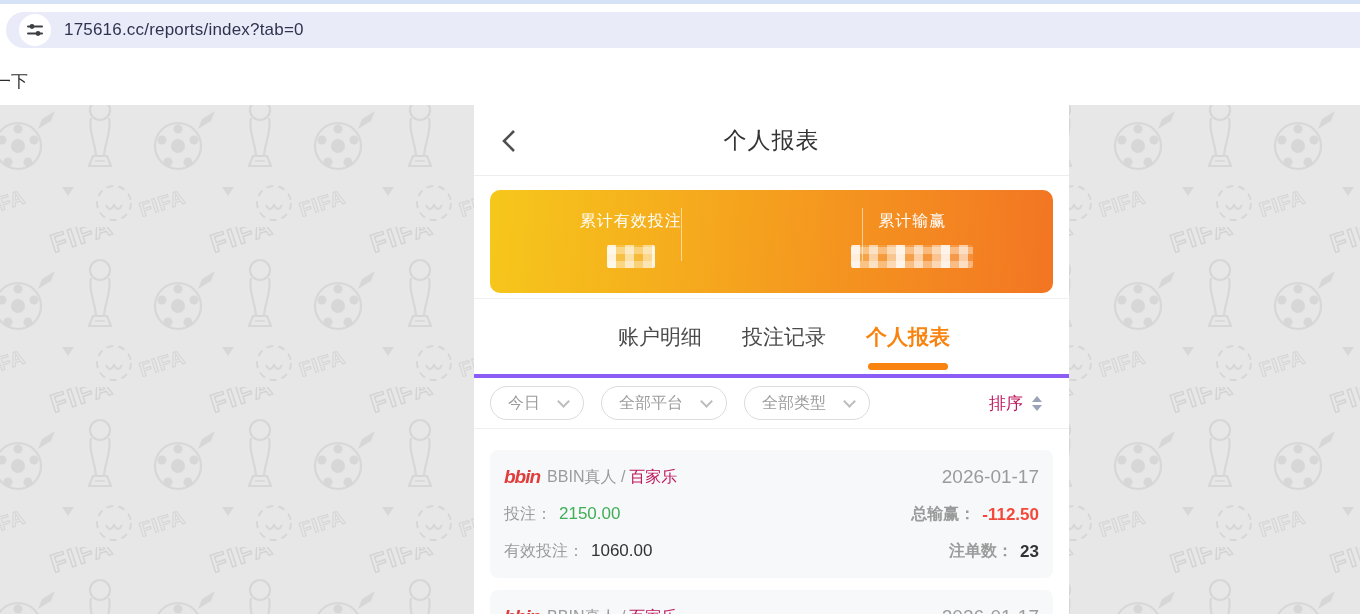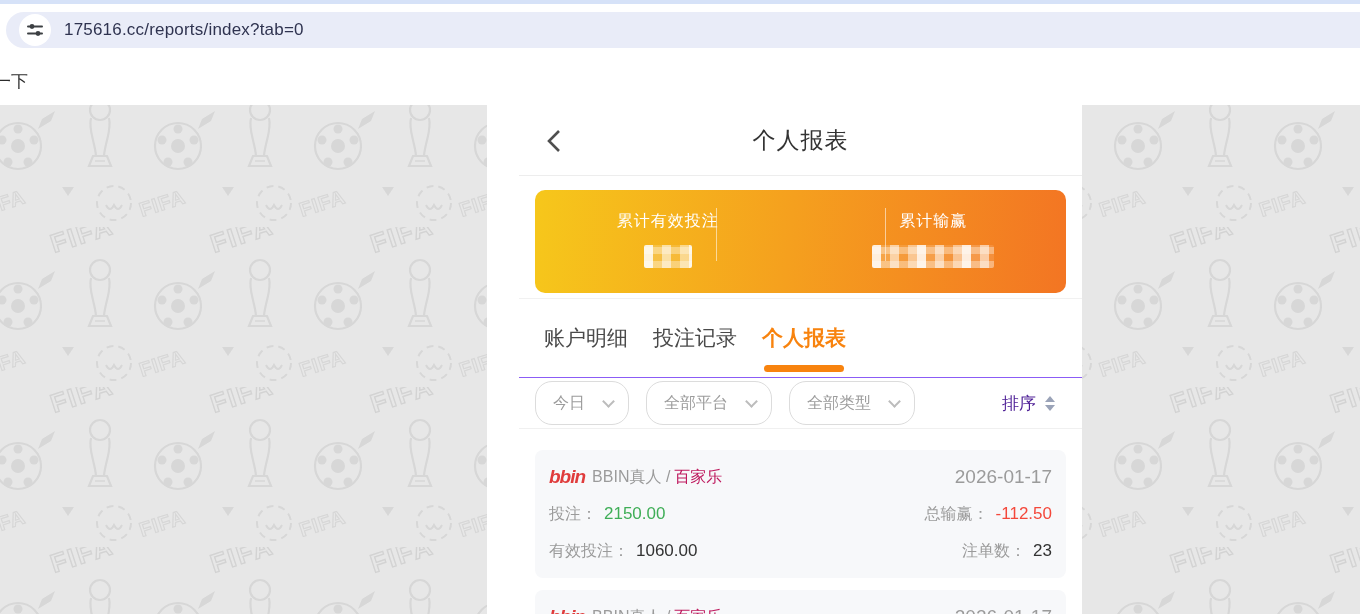--- a/index.html
+++ b/index.html
@@ -24,22 +24,22 @@
   .url-text { margin-left:13px; font-size:17px; color:#2f3350; letter-spacing:.2px; }
 
   .leftover-text { position:absolute; top:70px; left:-6px; font-size:17px; color:#2b2b2b; }
 
   
   .backdrop { position:absolute; top:105px; left:0; width:1360px; height:509px; background:#e7e7e7; }
   .backdrop svg { display:block; }
 
   
   .panel {
-    position:absolute; top:105px; left:487px; width:595px; height:509px;
-    background:#fff; overflow:hidden;padding-left:32px;
+    position:absolute; top:105px; left:474px; width:595px; height:509px;
+    background:#fff; overflow:hidden;
   }
 
   .panel-header { height:71px; position:relative; display:flex; align-items:center; border-bottom:1px solid #ededed; }
   .back-btn { position:absolute; left:27px; top:24px; width:16px; height:24px; cursor:pointer; display:flex; align-items:center; }
   .panel-title { flex:1; text-align:center; font-size:23px; font-weight:500; color:#333; letter-spacing:1px; }
 
   
   .summary-card {
     margin:14px 16px 0; height:103px; border-radius:10px;
     background:linear-gradient(95deg,#f6c71b 0%,#f5a01e 48%,#f37523 100%);
@@ -56,58 +56,58 @@
   }
   .stat:nth-child(1) .stat-mask { width:48px; }
   .stat:nth-child(2) .stat-mask { width:122px; }
   .stat:nth-child(3) .stat-mask { width:112px; }
   .stat-sep { position:absolute; top:18px; width:1px; height:53px; background:rgba(255,255,255,.55); }
   .stat-sep.s1 { left:34%; } .stat-sep.s2 { left:66%; }
 
   .section-gap { height:6px; border-bottom:1px solid #f1f1f1; }
 
   
-  .tabs { display:flex; align-items:center; gap:25px; height:79px; padding-left:25px; border-bottom:1px solid #8b5cf6; }
+  .tabs { display:flex; align-items:center; gap:40px; height:79px; padding-left:25px; border-bottom:4px solid #8b5cf6;justify-content:center; }
   .tab { position:relative; height:79px; display:flex; align-items:center; font-size:21px; color:#4a4a4a; cursor:pointer; }
   .tab.active { color:#f8830e; font-weight:700; }
   .tab.active::after {
     content:""; position:absolute; left:50%; transform:translateX(-50%);
     bottom:6px; width:80px; height:7px; border-radius:4px; background:#f8830e;
   }
 
   
   .filter-row { height:51px; display:flex; align-items:center; padding:0 27px 0 16px; border-bottom:1px solid #f0f0f0; }
   .pill {
-    height:44px; border:1px solid #dcdcdc; border-radius:17px; background:#fff;
+    height:34px; border:1px solid #dcdcdc; border-radius:17px; background:#fff;
     display:flex; align-items:center; padding:0 15px 0 17px; margin-right:17px;
     font-size:16px; color:#9c9c9c; cursor:pointer;
   }
   .chev-down {
     width:9px; height:9px; margin-left:19px; margin-top:-4px;
     border-right:2px solid #bcbcbc; border-bottom:2px solid #bcbcbc; transform:rotate(45deg);
   }
-  .sort-ctl { margin-left:auto; display:flex; align-items:center; font-size:17px; color:#4c1d95; cursor:pointer; }
+  .sort-ctl { margin-left:auto; display:flex; align-items:center; font-size:17px; color:#be185d; cursor:pointer; }
   .sort-arrows { margin-left:9px; display:flex; flex-direction:column; gap:3px; }
   .tri-up { width:0; height:0; border-left:5px solid transparent; border-right:5px solid transparent; border-bottom:6px solid #9aa3b8; }
   .tri-down { width:0; height:0; border-left:5px solid transparent; border-right:5px solid transparent; border-top:6px solid #9aa3b8; }
 
   
   .record-list { padding:21px 16px 0; }
   .record-card { background:#f7f8fa; border-radius:8px; padding:16px 14px; margin-bottom:12px; cursor:pointer; }
   .rec-head { display:flex; align-items:center; font-size:16px; }
   .bbin-logo { color:#e03c3c; font-weight:700; font-style:italic; font-size:19px; letter-spacing:-1px; margin-right:7px; }
   .provider { color:#9b9b9b; }
   .game { color:#be185d; margin-left:4px; }
   .rec-date { margin-left:auto; color:#9b9b9b; font-size:19px; }
   .rec-row { display:flex; align-items:baseline; margin-top:16px; font-size:16px; }
   .lbl { color:#9b9b9b; }
   .val { color:#333; font-size:17px; margin-left:7px; }
   .val.green { color:#3fae57; }
   .val.red { color:#f4483b; }
-  .right-pair { margin-left:auto; display:flex; align-items:flex-start; }
+  .right-pair { margin-left:auto; display:flex; align-items:flex-end;font-weight:bold; }
 </style>
 </head>
 <body>
 
 <div>
   <div class="tabstrip-edge"></div>
   <div class="addr-bar">
     <span class="site-icon-circle">
       <svg width="18" height="18" viewBox="0 0 18 18" fill="none" stroke="#3c4043" stroke-width="2" stroke-linecap="round">
         <line x1="2" y1="5.5" x2="16" y2="5.5"></line>

